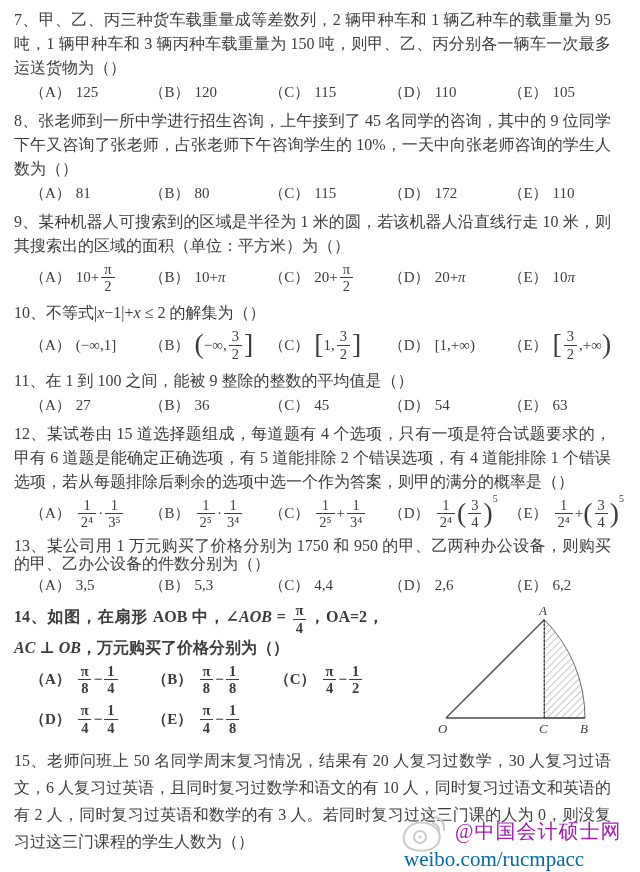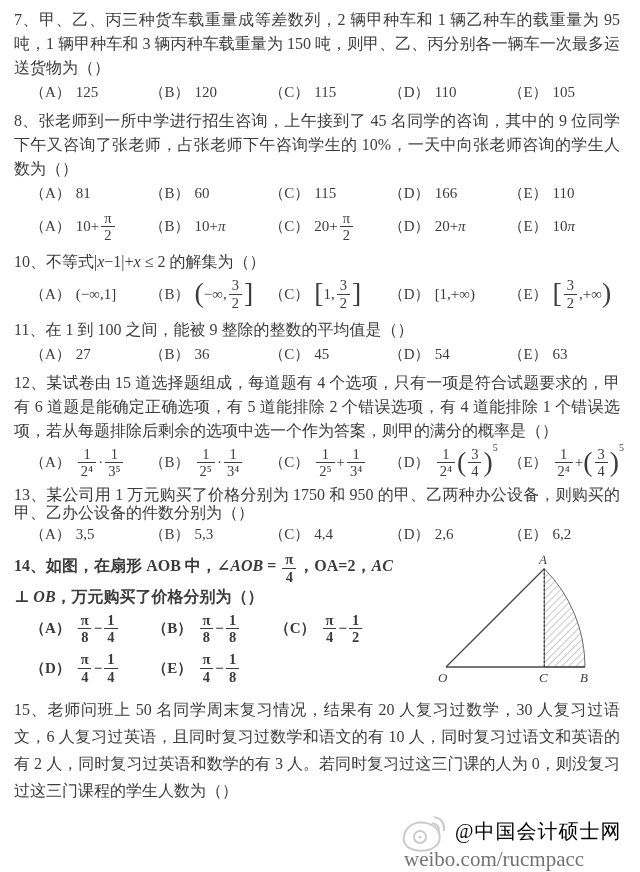--- a/index.html
+++ b/index.html
@@ -6,21 +6,21 @@
   html,body { margin:0; padding:0; }
   body {
     width:640px; height:872px; overflow:hidden;
     background:#ffffff;
     color:#3c3c3c;
     font-family:"Liberation Serif","DejaVu Serif",serif;
     font-size:16px;
   }
   .page { padding:8px 12px 0 14px; position:relative; width:640px; height:872px; }
   .q { margin:0 0 5px 0; }
-  .stem { margin:0 8px 3px 0; line-height:24px; text-align:justify; }
+  .stem { margin:0 17px 3px 0; line-height:24px; text-align:justify; }
   .opts { display:flex; align-items:center; padding-left:16px; margin:1px 0 7px 0; font-size:15px; }
   .opt { width:20%; display:inline-flex; align-items:center; white-space:nowrap; }
   .olabel { margin-right:5px; }
   .oval { display:inline-flex; align-items:center; }
   .oval > span { display:inline-flex; align-items:center; }
   .frac { display:inline-flex; flex-direction:column; text-align:center; vertical-align:middle;
           margin:0 2px; line-height:1.12; font-size:14.5px; }
   .frac .num { padding:0 3px; }
   .frac .den { border-top:1px solid #3c3c3c; padding:0 3px; }
   .big { font-size:185%; font-weight:400; line-height:0.85; transform:translateY(-1px); }
@@ -32,22 +32,22 @@
   
   .q14 { position:relative; min-height:136px; }
   .q14-left { width:63%;font-weight:bold; }
   .q14 .opts { flex-wrap:wrap; margin-bottom:0; }
   .q14 .opt { width:33%; margin-bottom:6px; }
   .fig { position:absolute; right:4px; top:2px; width:190px; height:132px; }
   
   .watermark { position:absolute; right:4px; bottom:0px; width:236px; color:#d2d2d2; pointer-events:none; }
   .wm-row { display:flex; align-items:center; gap:3px; }
   .wm-logo { width:52px; height:48px; flex:0 0 auto; }
-  .wm-handle { font-size:20px; letter-spacing:1px; color:#000000; }
-  .wm-url { display:block; font-size:21px; margin-top:-8px; margin-left:4px; color:#737373; }
+  .wm-handle { font-size:20px; letter-spacing:1px; color:#a21caf; }
+  .wm-url { display:block; font-size:21px; margin-top:-8px; margin-left:4px; color:#0369a1; }
 </style>
 </head>
 <body>
 
 <div class="page">
 
   <section class="q">
     <p class="stem"><span>7、甲、乙、丙三种货车载重量成等差数列，2 辆甲种车和 1 辆乙种车的载重量为 95 吨，1 辆甲种车和 3 辆丙种车载重量为 150 吨，则甲、乙、丙分别各一辆车一次最多运送货物为（）</span></p>
     <div class="opts">
         <span class="opt">
@@ -88,45 +88,46 @@
     <div class="opts">
         <span class="opt">
           <span class="olabel">（A）</span>
           <span class="oval">
             <span>81</span>
           </span>
         </span>
         <span class="opt">
           <span class="olabel">（B）</span>
           <span class="oval">
-            <span>60</span>
+            <span>80</span>
           </span>
         </span>
         <span class="opt">
           <span class="olabel">（C）</span>
           <span class="oval">
             <span>115</span>
           </span>
         </span>
         <span class="opt">
           <span class="olabel">（D）</span>
           <span class="oval">
-            <span>166</span>
+            <span>172</span>
           </span>
         </span>
         <span class="opt">
           <span class="olabel">（E）</span>
           <span class="oval">
             <span>110</span>
           </span>
         </span>
       </div>
   </section>
 
   <section class="q">
+    <p class="stem"><span>9、某种机器人可搜索到的区域是半径为 1 米的圆，若该机器人沿直线行走 10 米，则其搜索出的区域的面积（单位：平方米）为（）</span></p>
     <div class="opts">
         <span class="opt">
           <span class="olabel">（A）</span>
           <span class="oval">
             <span>10+</span>
             <span class="frac">
               <span class="num">π</span>
               <span class="den">2</span>
             </span>
           </span>

